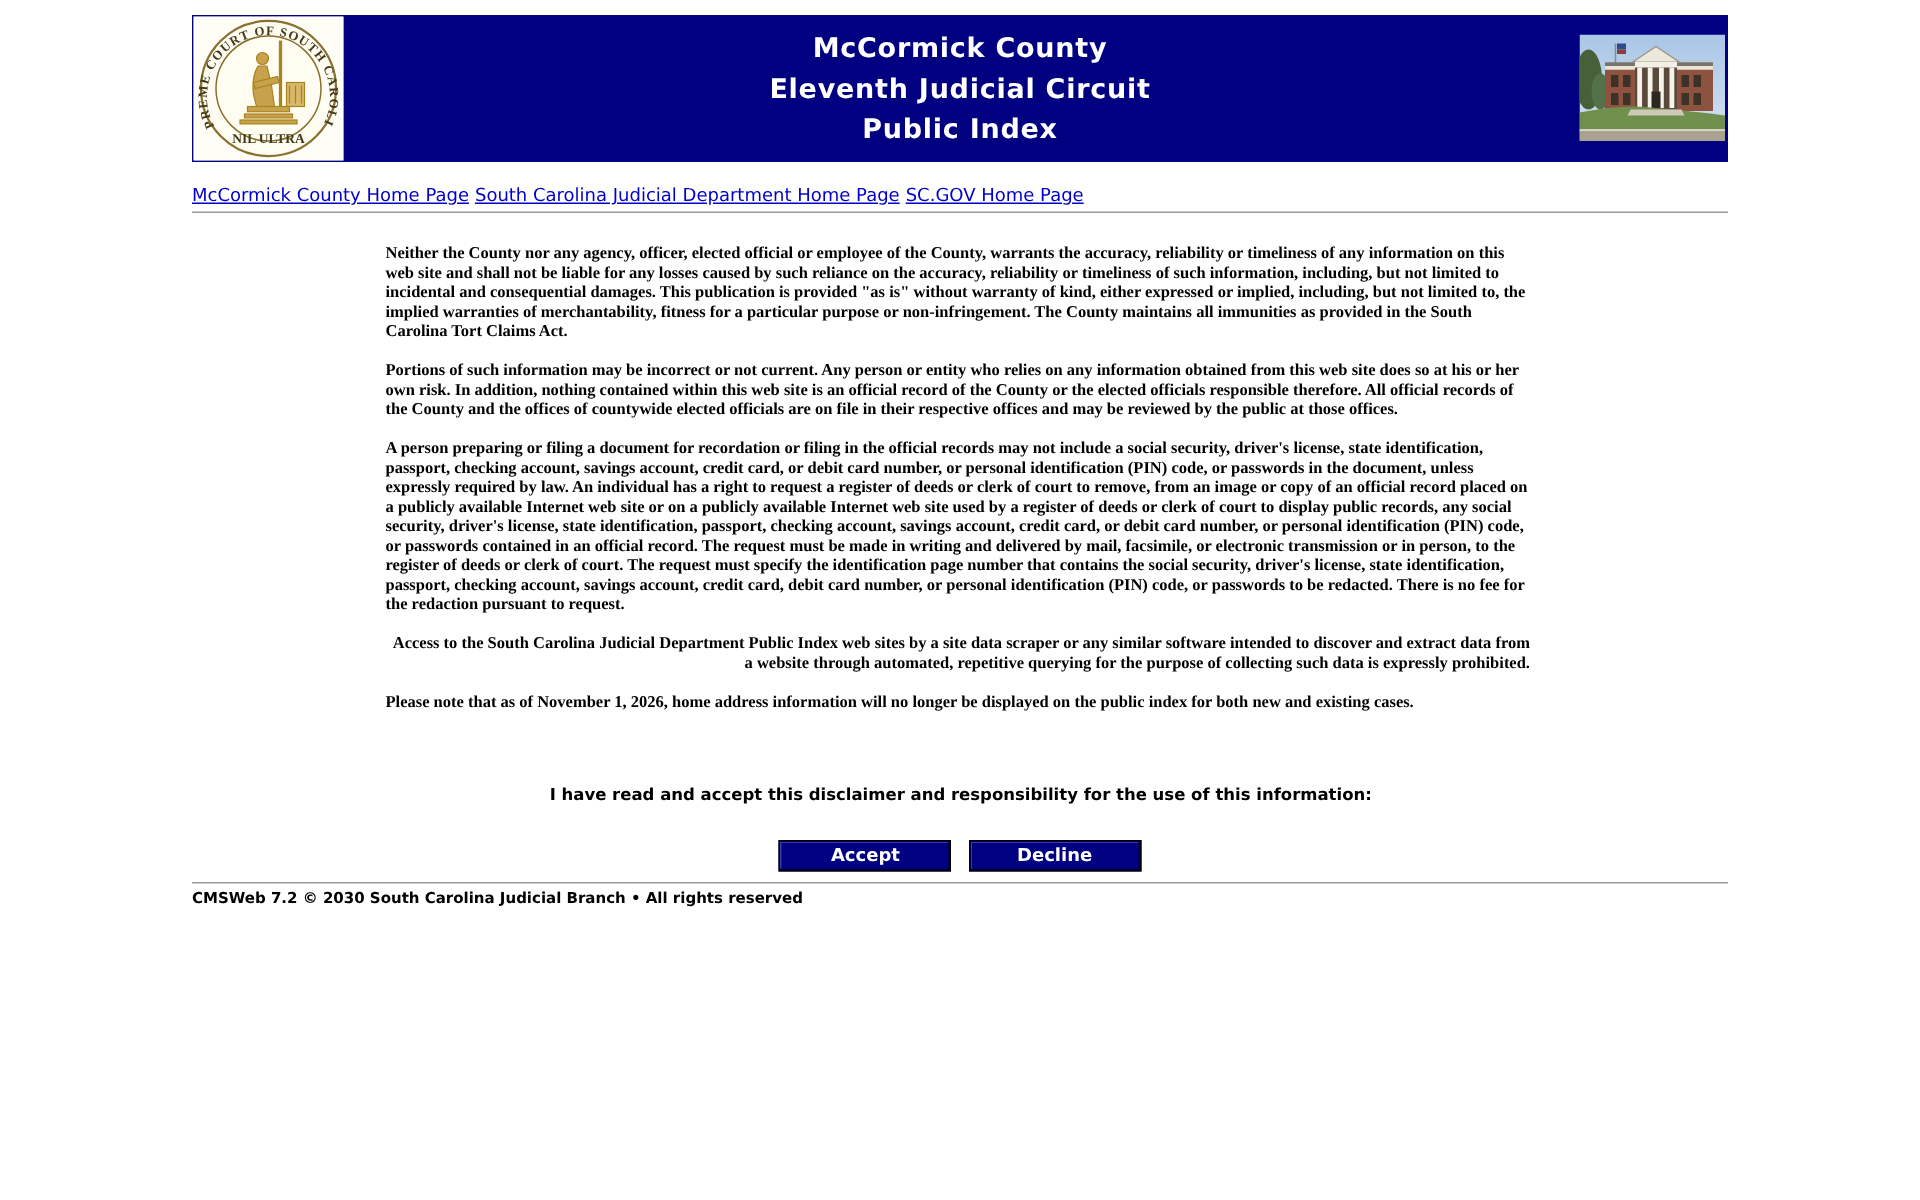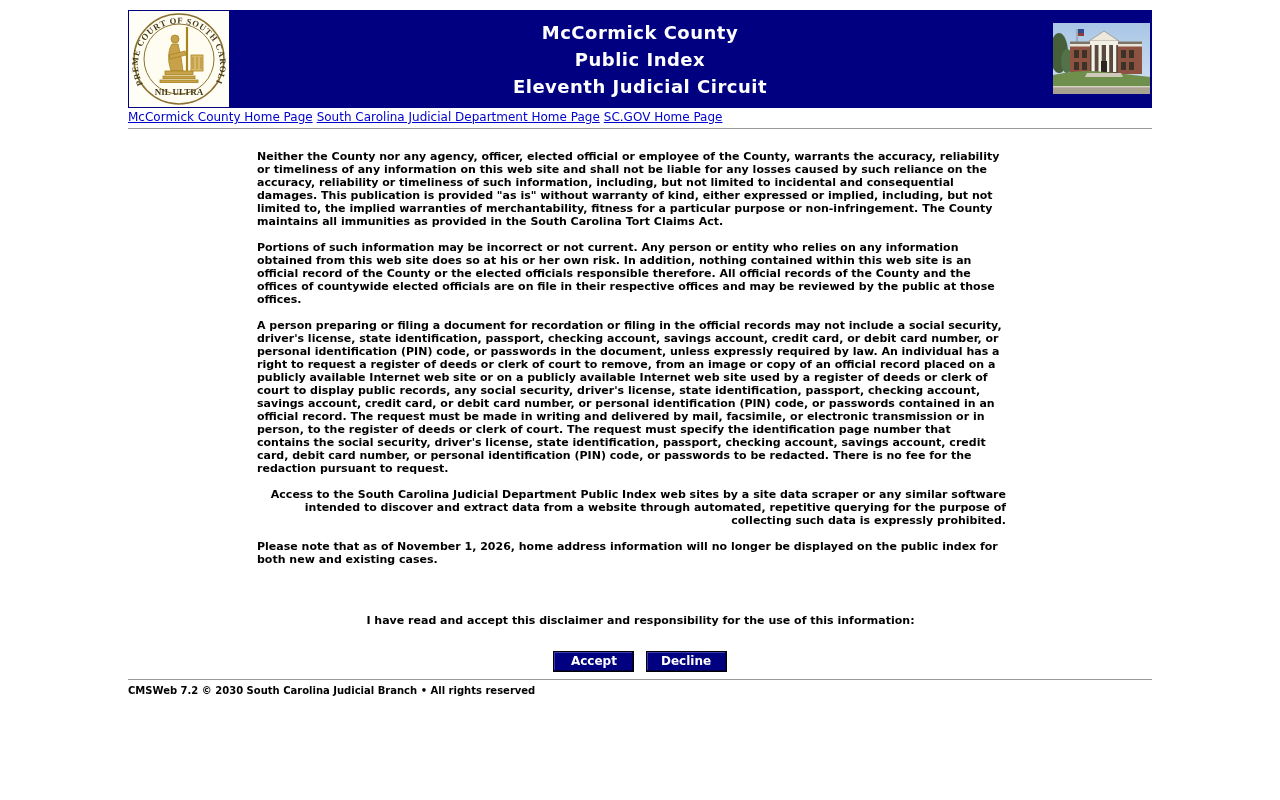--- a/index.html
+++ b/index.html
@@ -37,21 +37,21 @@
     padding-top: 9px;
     text-align: center;
     color: #ffffff;
     font-size: 18px;
     font-weight: bold;
     line-height: 27px;
     letter-spacing: 0.5px;
   }
   
   .nav-row {
-    margin-top: 2px;
+    margin-top: 15px;
     font-size: 12px;
   }
   .nav-row a {
     color: #0000cc;
     text-decoration: underline;
     margin-right: 4px;
   }
   hr.rule {
     border: none;
     border-top: 1px solid #9a9a9a;
@@ -59,36 +59,36 @@
     height: 0;
   }
   
   .disclaimer {
     margin: 21px 0 0 0;
     padding: 0 128px 0 129px;
     font-size: 11px;
     font-weight: bold;
     line-height: 13px;
   }
-  .disclaimer p { margin: 0 18px 13px 0; }
+  .disclaimer p { margin: 0 4px 13px 0; font-family: Liberation Serif, serif; }
   .disclaimer p.extra-gap { margin-top: 12px; text-align: right; }
   .accept-line {
     margin-top: 48px;
     text-align: center;
     font-size: 11px;
     font-weight: bold;
   }
   
   .button-row {
     margin-top: 23px;
     text-align: center;
   }
   .btn {
     display: inline-block;
-    width: 81px;
+    width: 115px;
     height: 21px;
     margin: 0 3px;
     background: #000080;
     color: #ffffff;
     font-family: "DejaVu Sans", "Liberation Sans", sans-serif;
     font-size: 12px;
     font-weight: bold;
     text-align: center;
     line-height: 17px;
     border: 1px solid #000000;
@@ -137,22 +137,22 @@
           <line x1="72" y1="46" x2="72" y2="58"></line>
           <rect x="34" y="65" width="32" height="2.6"></rect>
           <rect x="31" y="69" width="38" height="2.6"></rect>
         </g>
         <text x="50" y="84" text-anchor="middle" font-size="9" font-weight="bold" fill="#443a18" font-family="Liberation Serif, DejaVu Serif, serif">NIL ULTRA</text>
       </svg>
     </div>
 
     <div class="banner-title">
       <div>McCormick County</div>
+      <div>Eleventh Judicial Circuit</div>
       <div>Public Index</div>
-      <div>Eleventh Judicial Circuit</div>
     </div>
 
     <div class="courthouse-box">
       <svg viewBox="0 0 97 71">
         <defs>
           <linearGradient id="sky" x1="0" y1="0" x2="0" y2="1">
             <stop offset="0" stop-color="#a9c6e6"></stop>
             <stop offset="1" stop-color="#d3e2f1"></stop>
           </linearGradient>
         </defs>

